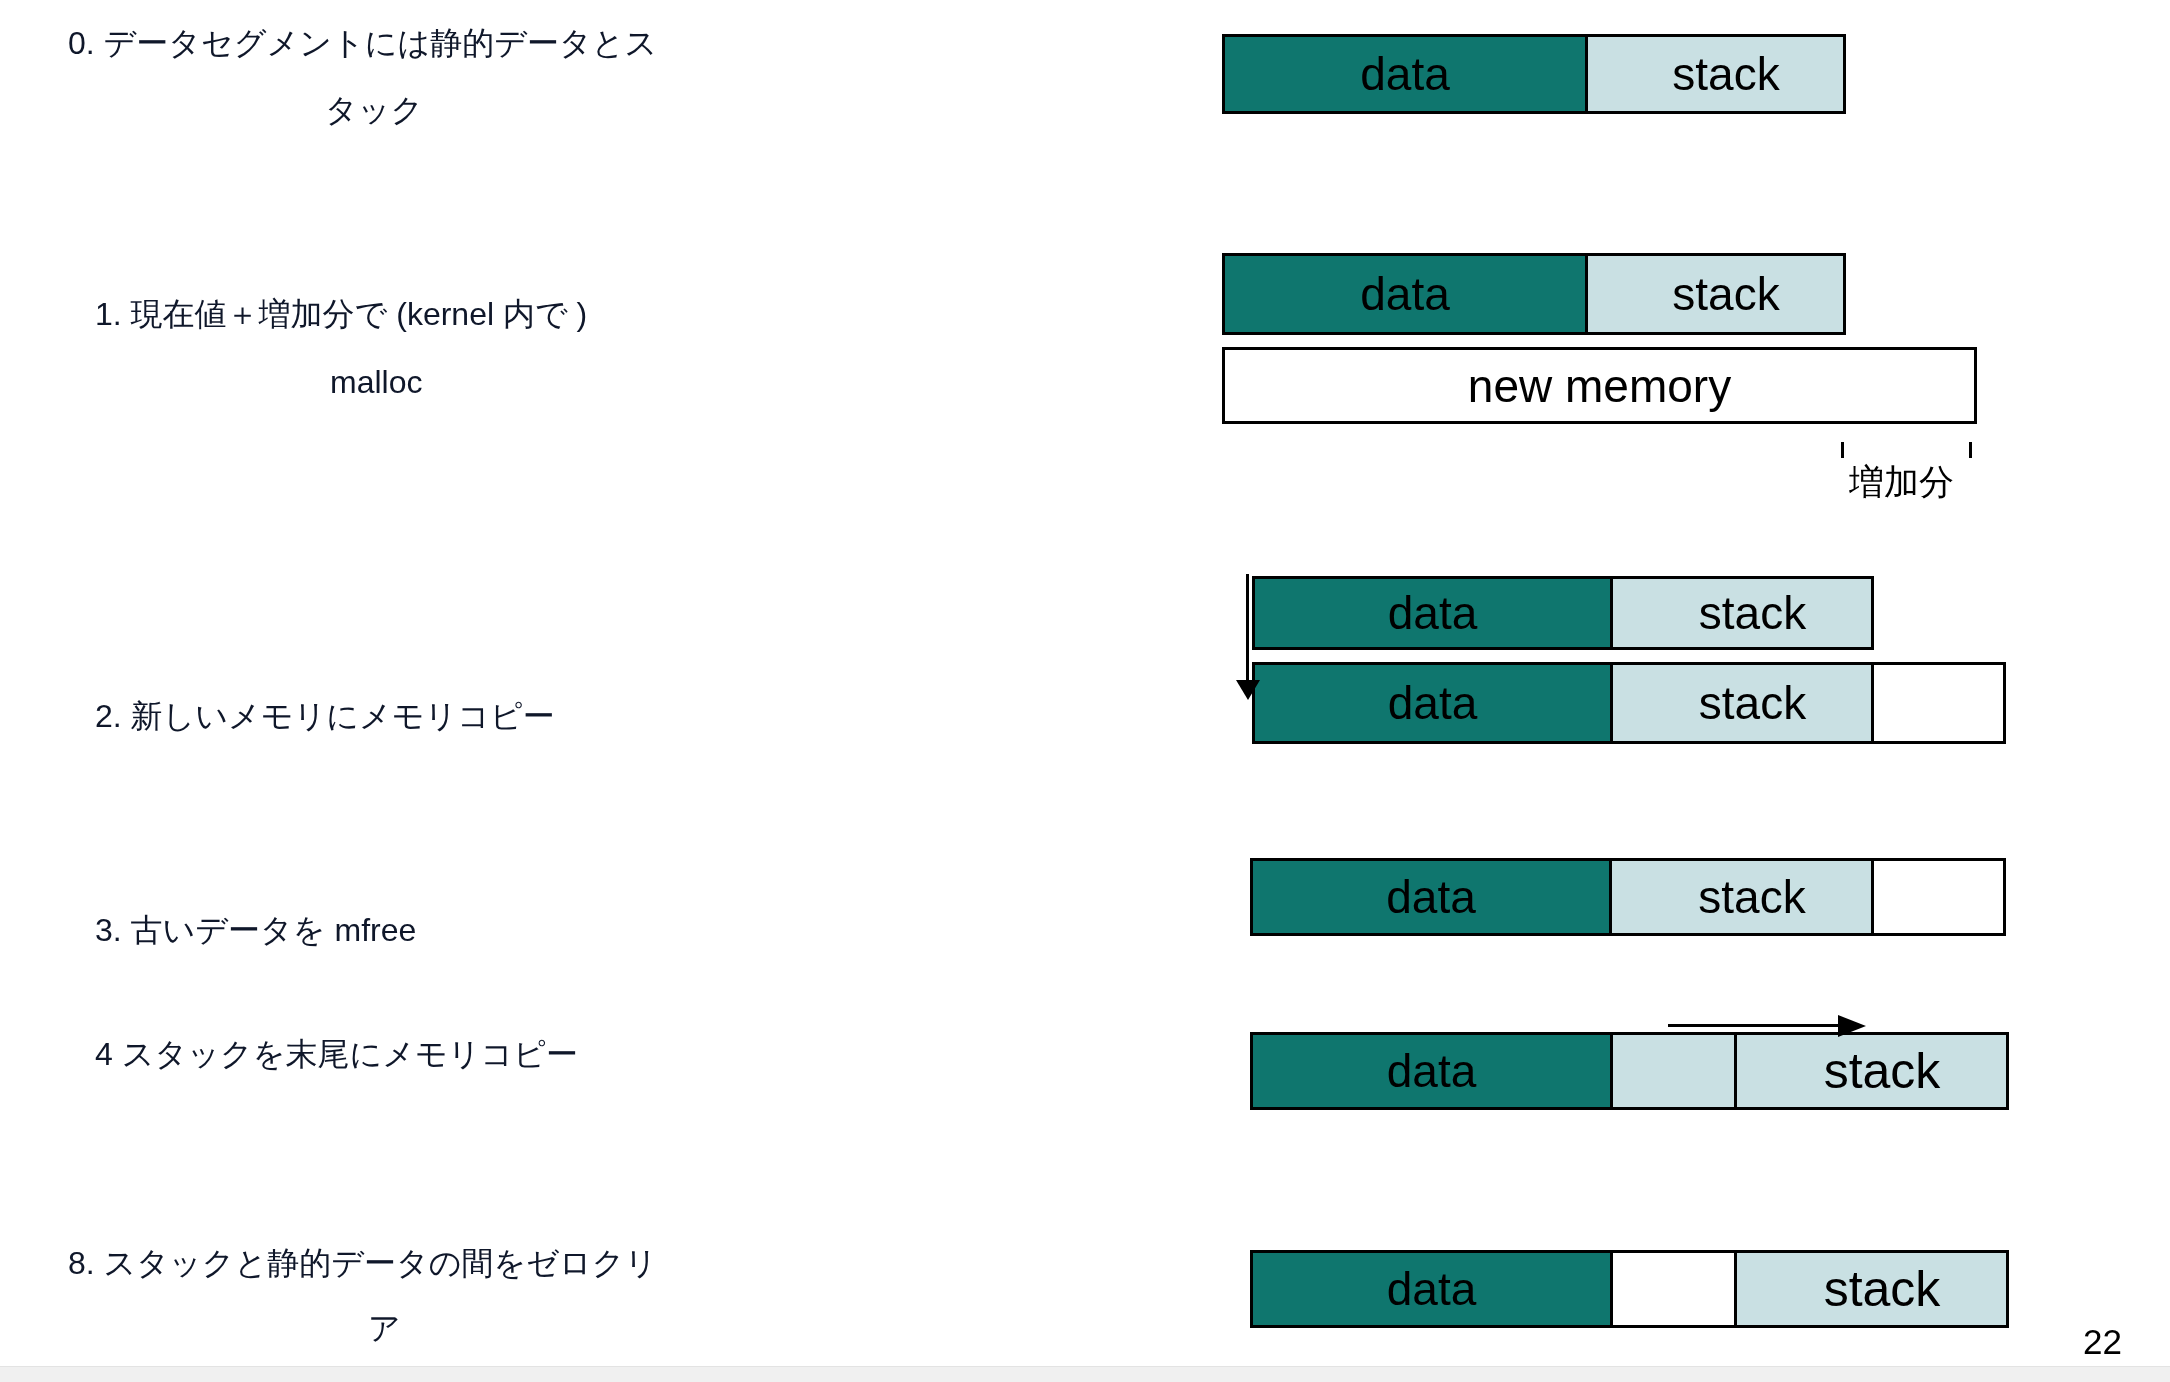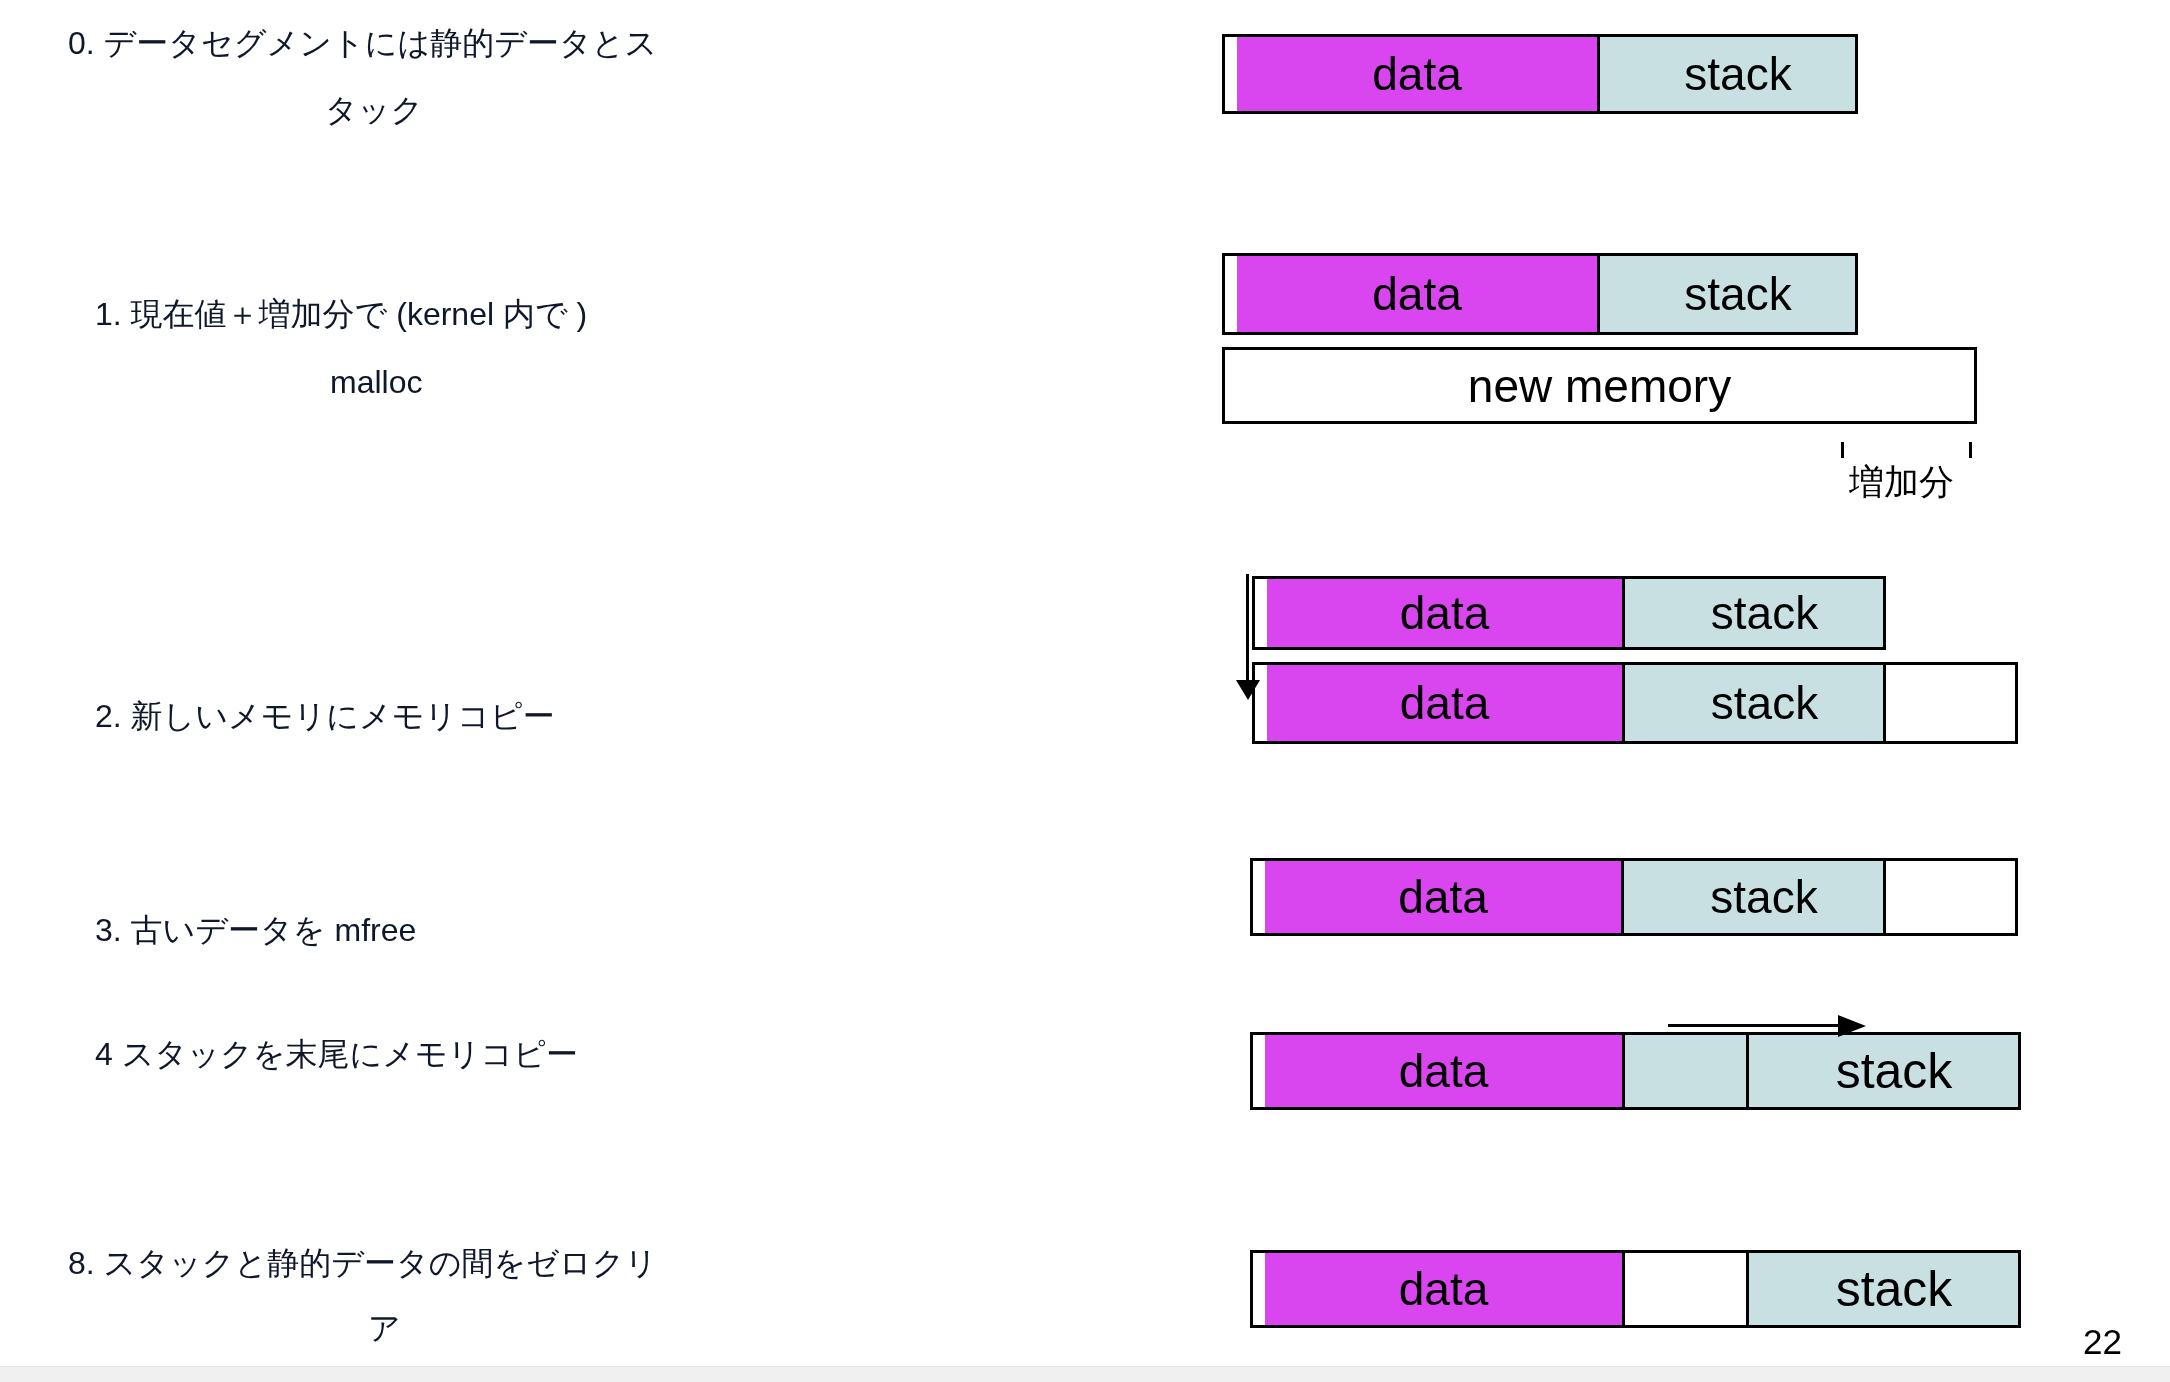--- a/index.html
+++ b/index.html
@@ -27,21 +27,21 @@
   
   .mem-row{
     position:absolute;display:inline-flex;align-items:stretch;
     border:3px solid #000;background:#fff;box-sizing:content-box;
   }
   .seg{
     display:flex;align-items:center;justify-content:center;
     font-size:46px;box-sizing:border-box;height:auto;
   }
   .seg + .seg{border-left:3px solid #000;}
-  .seg.data{background:#d946ef;margin-left:12px;}
+  .seg.data{background:#0f766e;}
   .seg.stack{background:#C9E0E3;padding-left:21px;}
   .seg.empty{background:#FFFFFF;}
   .seg .lbl{white-space:nowrap;}
   .lg{font-size:50px;}
 
   .r0 {left:1222px;top:34px;  height:74px;}
   .r1 {left:1222px;top:253px; height:76px;}
   .rnm{left:1222px;top:347px; height:71px;}
   .r2a{left:1252px;top:576px; height:68px;}
   .r2b{left:1252px;top:662px; height:76px;}

